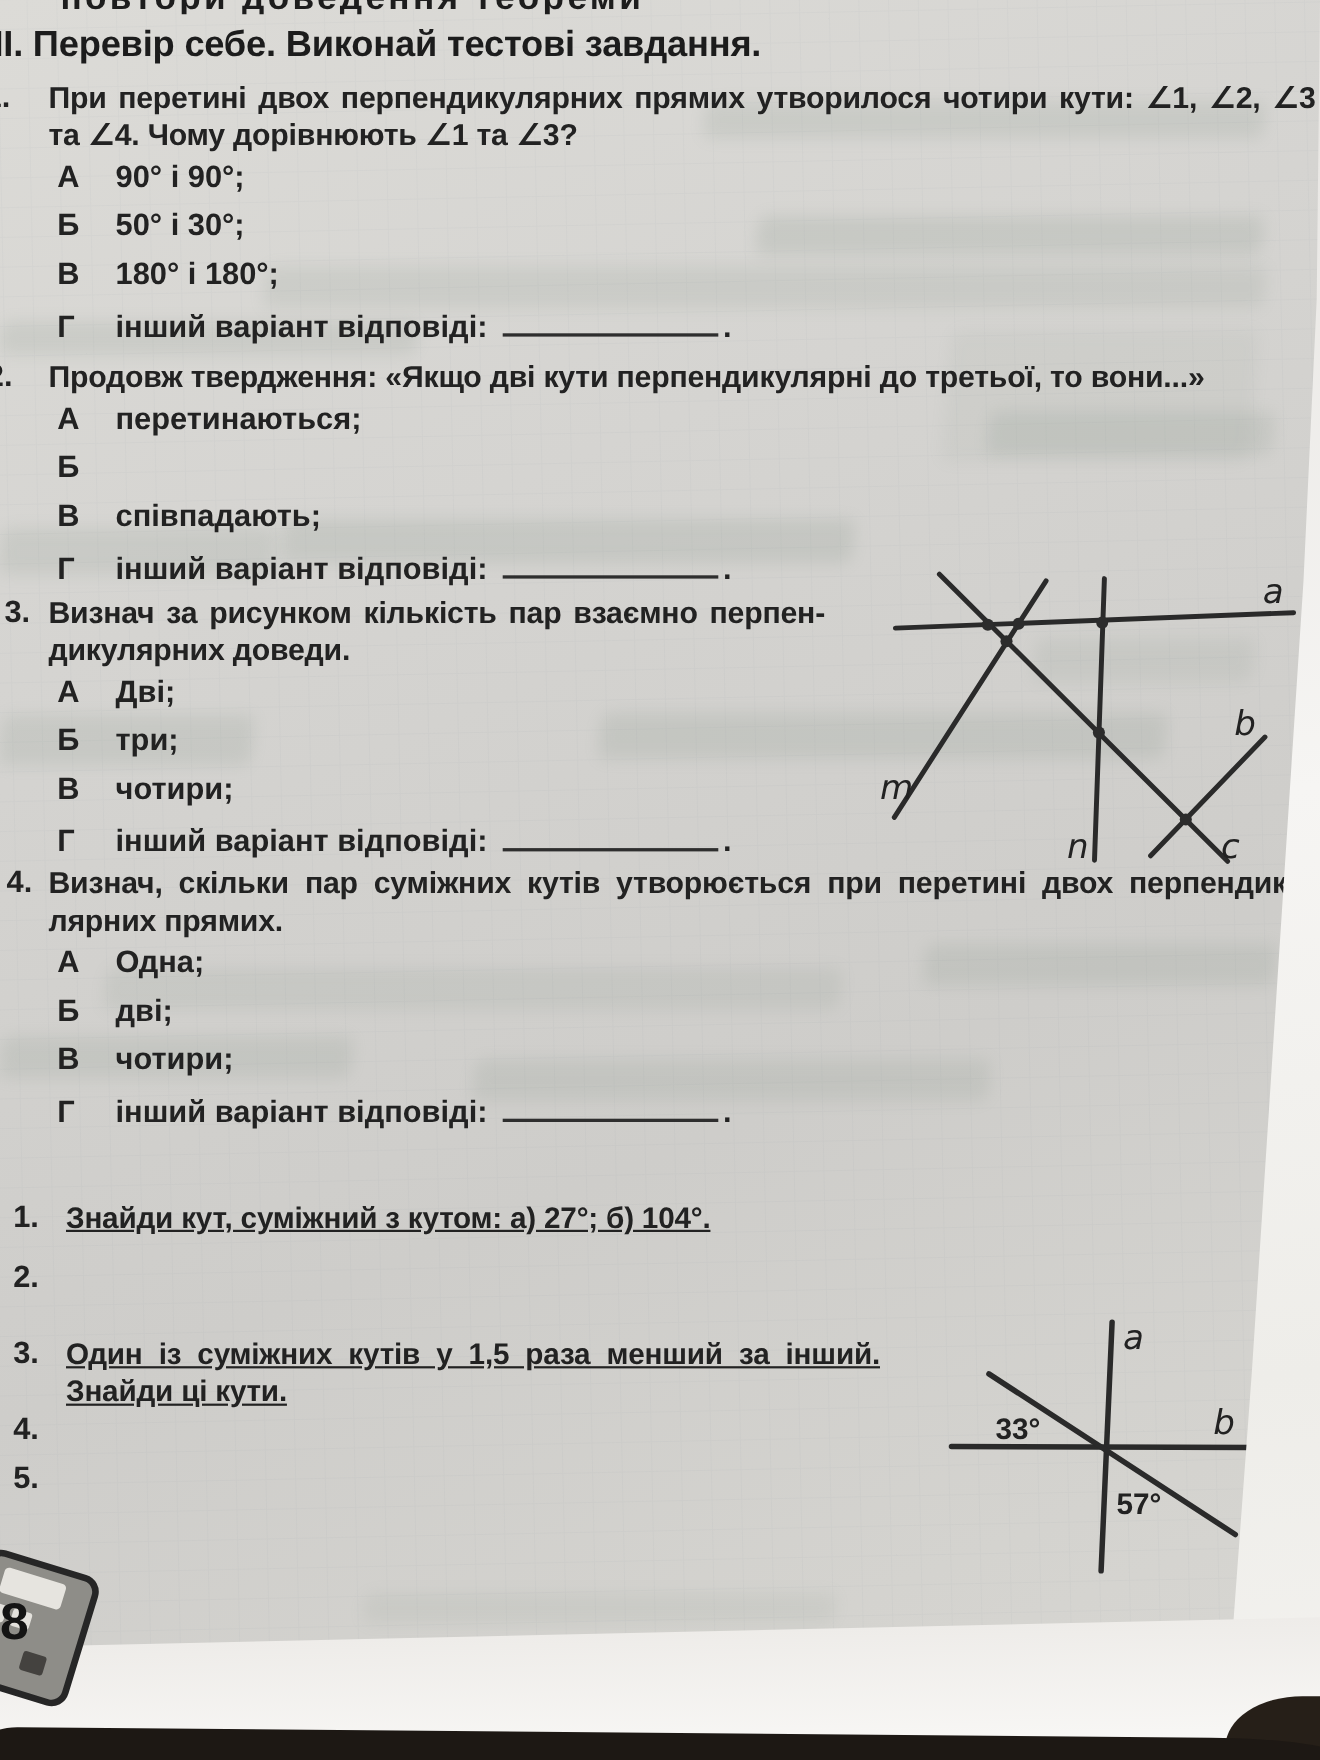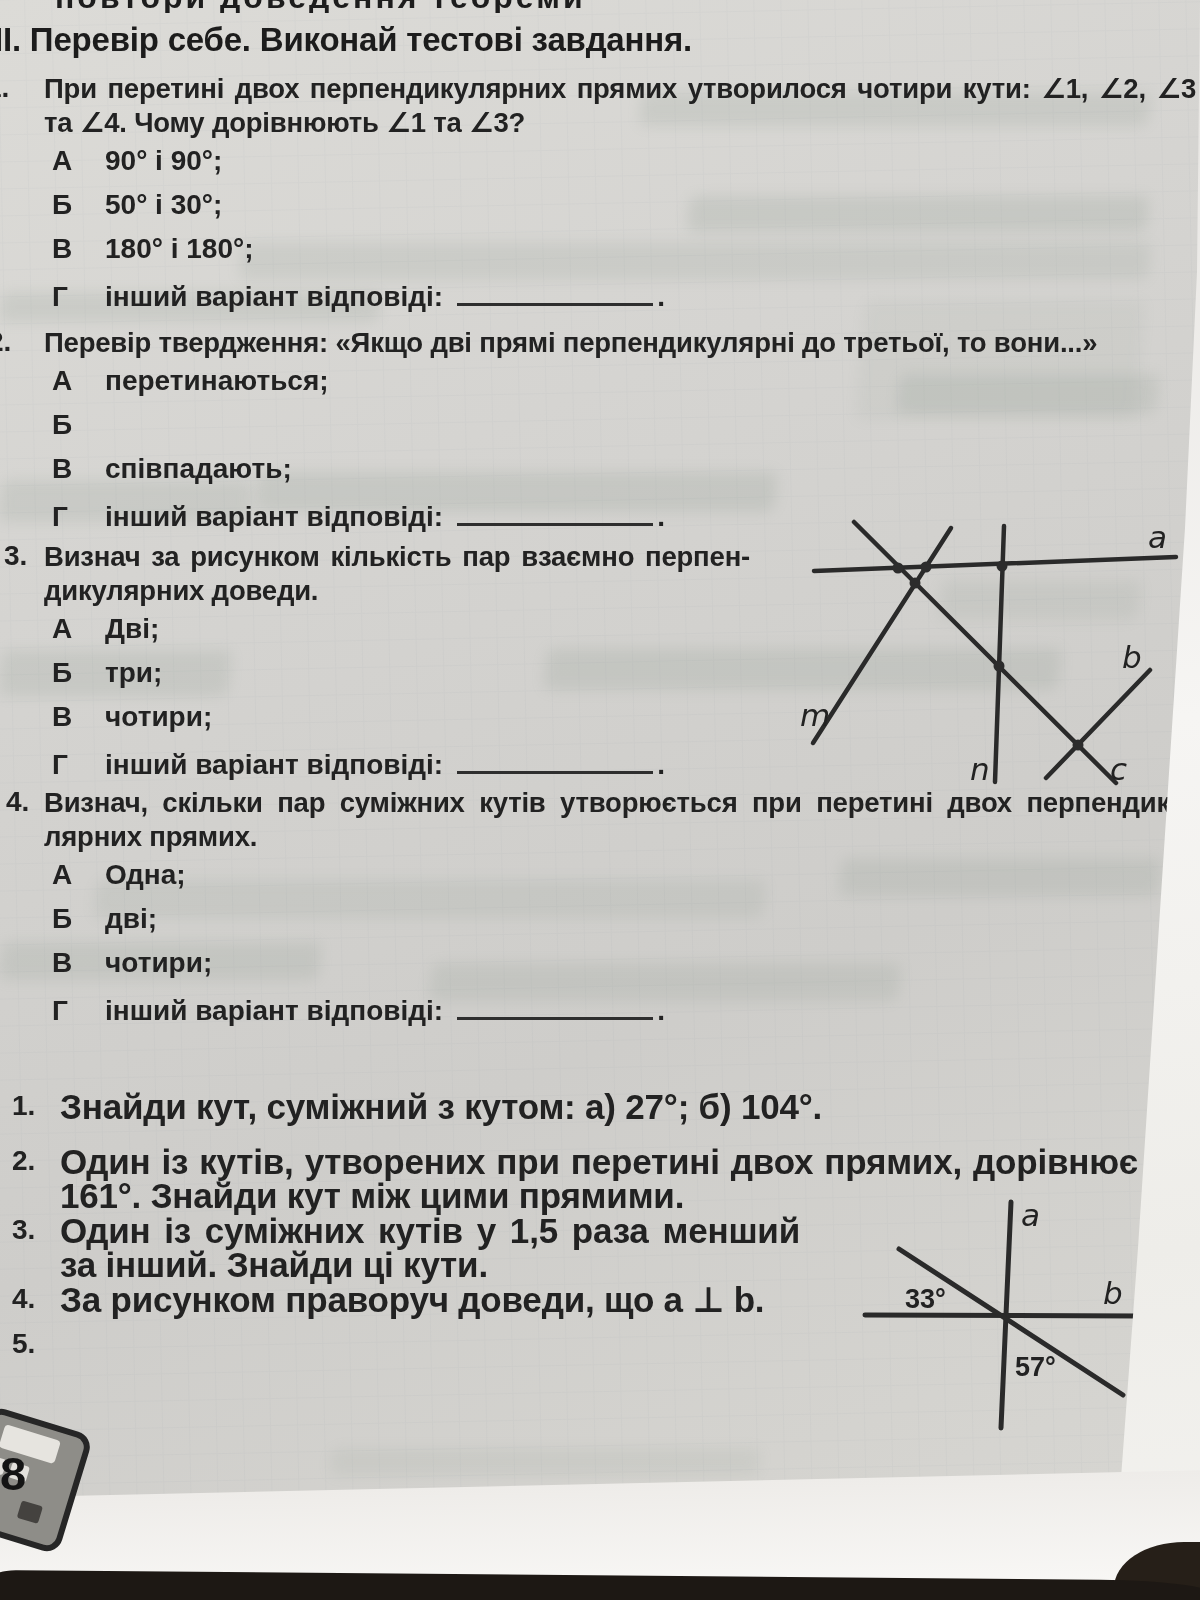--- a/index.html
+++ b/index.html
@@ -28,22 +28,22 @@
   .q{position:absolute;left:0;width:1200px;z-index:2;}
   .qnum{position:absolute;top:0;font-size:28px;font-weight:bold;color:#222;}
   .qtext{margin:0 0 0 44px;font-size:27.5px;line-height:34px;font-weight:bold;color:#222;
       text-align:justify;letter-spacing:-.2px;}
   .opts{margin-left:52px;margin-top:5px;}
   .opt{display:flex;align-items:baseline;height:44px;font-size:28px;font-weight:bold;color:#222;}
   .opt .letter{width:53px;flex:0 0 53px;font-weight:bold;}
   .blank{display:inline-block;width:196px;border-bottom:3px solid #2e2e2e;height:26px;margin:0 4px 0 14px;}
   .wb{position:absolute;z-index:2;}
   .wbnum{position:absolute;left:12px;top:0;font-size:28px;font-weight:bold;color:#222;}
-  .wbtext{margin:0 0 0 60px;font-size:35px;line-height:34px;font-weight:bold;color:#222;
-      text-align:justify;letter-spacing:-.2px;}
+  .wbtext{margin:0 0 0 60px;font-size:27px;line-height:34px;font-weight:bold;color:#222;
+      text-align:justify;letter-spacing:-.2px;text-decoration:underline;}
   svg.fig{position:absolute;z-index:2;overflow:visible;}
   svg.fig line{stroke:#2a2a2a;stroke-linecap:round;}
   svg.fig circle{fill:#2c2c2c;}
   svg.fig text{fill:#222;}
   .lbl{font-style:italic;font-size:31px;font-family:"DejaVu Sans",sans-serif;}
   .ang{font-size:27px;font-weight:bold;font-family:"Liberation Sans","DejaVu Sans",sans-serif;}
   .bottom-band{position:absolute;left:-20px;top:1498px;width:1260px;height:110px;
       background:linear-gradient(#eeece9,#f8f7f5);transform:rotate(-1.3deg);
       transform-origin:left center;z-index:6;}
   .dark-bar{position:absolute;left:-10px;bottom:-8px;width:1230px;height:38px;background:#1d1814;
@@ -112,21 +112,21 @@
         <span class="letter">Г</span>
         <span>інший варіант відповіді:</span>
         <span class="blank"></span>
         <span>.</span>
       </div>
     </div>
   </section>
 
   <section class="q" style="top:326px">
     <span class="qnum" style="left:-12px">2.</span>
-    <p class="qtext" style="width:1150px">Перевір твердження: «Якщо дві прямі перпендикулярні до третьої, то вони...»</p>
+    <p class="qtext" style="width:1150px">Продовж твердження: «Якщо дві кути перпендикулярні до третьої, то вони...»</p>
     <div class="opts">
       <div class="opt">
         <span class="letter">А</span>
         <span>перетинаються;</span>
       </div>
       <div class="opt">
         <span class="letter">Б</span>
       </div>
       <div class="opt">
         <span class="letter">В</span>
@@ -211,31 +211,29 @@
   </section>
 
 
   <section class="wb" style="top:1090px;left:0;width:1200px">
     <span class="wbnum">1.</span>
     <p class="wbtext" style="width:870px">Знайди кут, суміжний з кутом: а) 27°; б) 104°.</p>
   </section>
 
   <section class="wb" style="top:1145px;left:0;width:1200px">
     <span class="wbnum">2.</span>
-    <p class="wbtext" style="width:1078px">Один із кутів, утворених при перетині двох прямих, дорівнює 161°. Знайди кут між цими прямими.</p>
   </section>
 
   <section class="wb" style="top:1214px;left:0;width:1200px">
     <span class="wbnum">3.</span>
     <p class="wbtext" style="width:740px">Один із суміжних кутів у 1,5 раза менший за інший. Знайди ці кути.</p>
   </section>
 
   <section class="wb" style="top:1283px;left:0;width:1200px">
     <span class="wbnum">4.</span>
-    <p class="wbtext" style="width:740px">За рисунком праворуч доведи, що a ⊥ b.</p>
   </section>
 
   <section class="wb" style="top:1328px;left:0;width:1200px">
     <span class="wbnum">5.</span>
   </section>
 
   <svg class="fig" style="left:853px;top:1178px" width="300" height="272" viewBox="0 0 300 272">
     <line x1="158" y1="24" x2="148" y2="250" stroke-width="5"></line>
     <line x1="12" y1="137" x2="287" y2="138" stroke-width="5"></line>
     <line x1="46" y1="71" x2="270" y2="217" stroke-width="5"></line>

